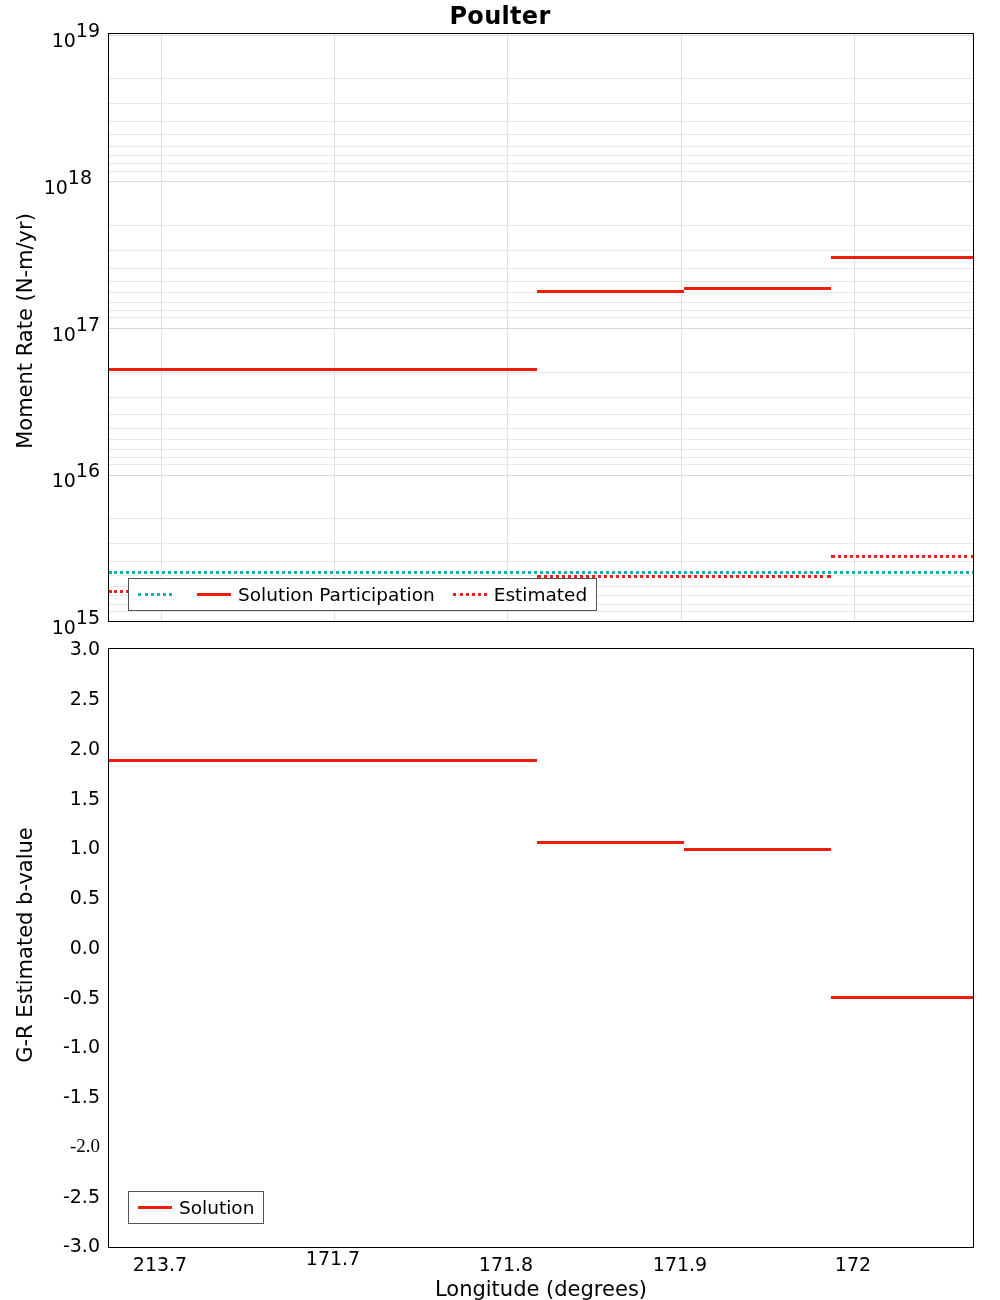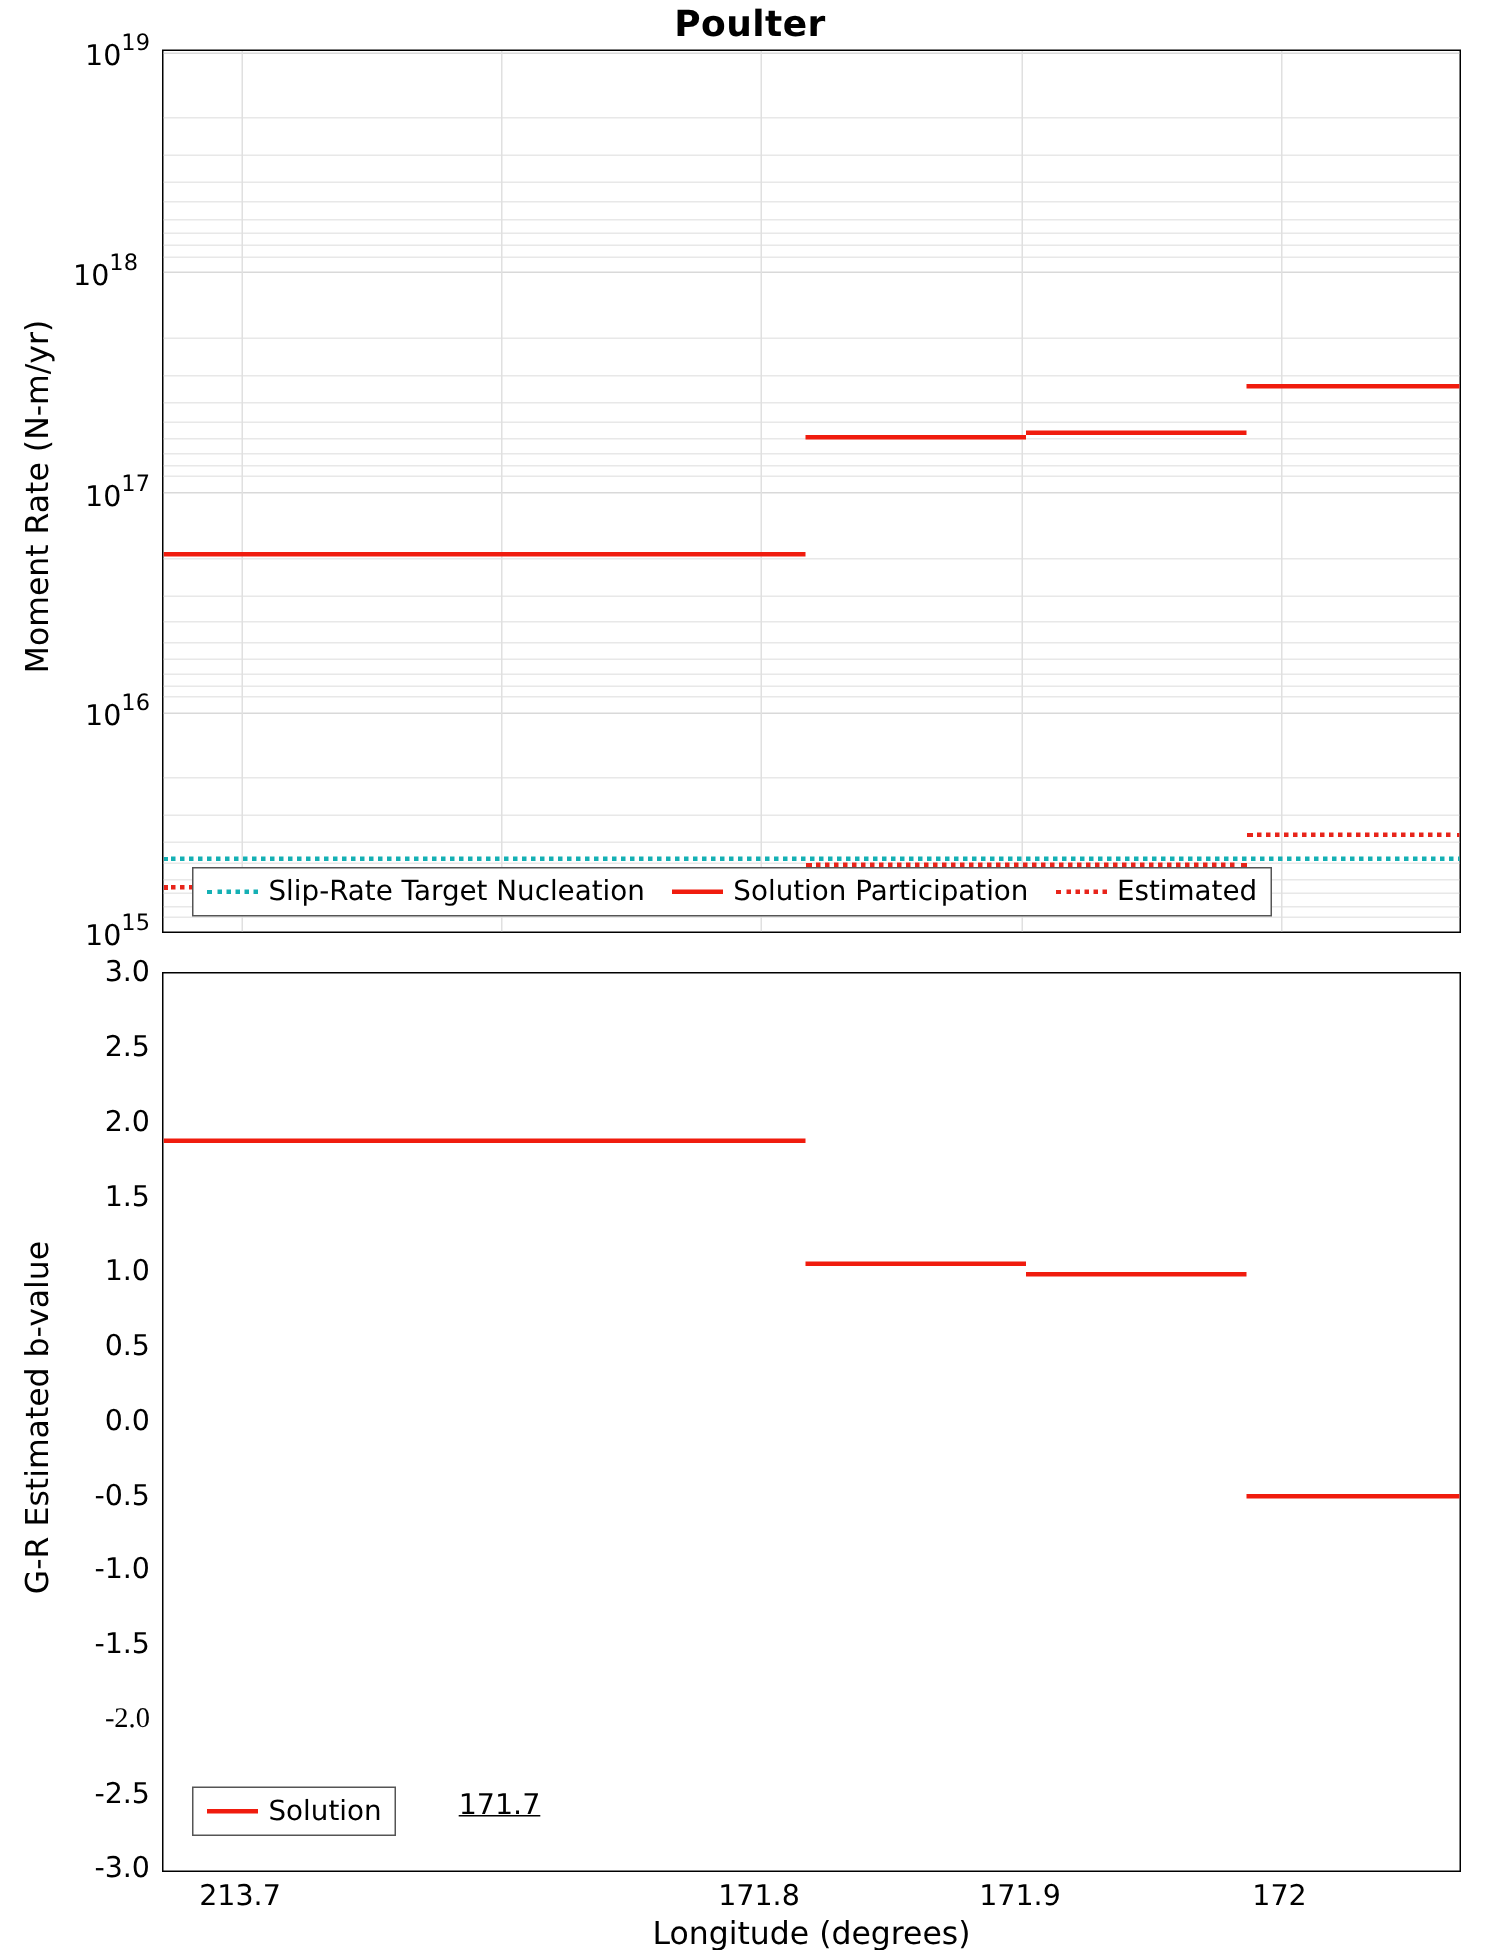--- a/index.html
+++ b/index.html
@@ -89,21 +89,21 @@
 
   
   .ylabel-txt {
     position: absolute;
     text-align: right;
     font-size: 19px;
     color: #000;
     white-space: nowrap;
   }
   .ylabel-sup {
-    font-size: 15px;
+    font-size: 19px;
     vertical-align: super;
     position: relative;
     top: -3px;
   }
   .xlabel-txt {
     position: absolute;
     text-align: center;
     font-size: 19px;
     color: #000;
     white-space: nowrap;
@@ -279,21 +279,20 @@
   <div class="ylabel-txt" style="left:20px; top:169px; width:72px;">10<span class="ylabel-sup">18</span></div>
   <div class="ylabel-txt" style="left:28px; top:316px; width:72px;">10<span class="ylabel-sup">17</span></div>
   <div class="ylabel-txt" style="left:28px; top:462px; width:72px;">10<span class="ylabel-sup">16</span></div>
   <div class="ylabel-txt" style="left:28px; top:609px; width:72px;">10<span class="ylabel-sup">15</span></div>
 
   <div class="axis-title-y" style="left:-135px; top:319px; width:320px;">Moment Rate (N-m/yr)</div>
 
   <div class="legend" id="legend-top">
     <div class="legend-entry">
       <span class="legend-swatch sw-dot-teal"></span>
-      <span class="legend-label">Slip-Rate Target Nucleation</span>
     </div>
     <div class="legend-entry">
       <span class="legend-swatch sw-solid"></span>
       <span class="legend-label">Solution Participation</span>
     </div>
     <div class="legend-entry">
       <span class="legend-swatch sw-dot-red"></span>
       <span class="legend-label">Estimated</span>
     </div>
   </div>
@@ -334,21 +333,21 @@
   <div class="ylabel-txt" style="left:28px; top:886px; width:72px;">0.5</div>
   <div class="ylabel-txt" style="left:28px; top:936px; width:72px;">0.0</div>
   <div class="ylabel-txt" style="left:28px; top:986px; width:72px;">-0.5</div>
   <div class="ylabel-txt" style="left:28px; top:1035px; width:72px;">-1.0</div>
   <div class="ylabel-txt" style="left:28px; top:1085px; width:72px;">-1.5</div>
   <div class="ylabel-txt" style="left:28px; top:1135px; width:72px;font-family:Liberation Serif, serif;">-2.0</div>
   <div class="ylabel-txt" style="left:28px; top:1185px; width:72px;">-2.5</div>
   <div class="ylabel-txt" style="left:28px; top:1234px; width:72px;">-3.0</div>
 
   <div class="xlabel-txt" style="left:100px; top:1253px; width:120px;">213.7</div>
-  <div class="xlabel-txt" style="left:273px; top:1192px; width:120px;text-decoration:underline;">171.7</div>
+  <div class="xlabel-txt" style="left:273px; top:1247px; width:120px;">171.7</div>
   <div class="xlabel-txt" style="left:446px; top:1253px; width:120px;">171.8</div>
   <div class="xlabel-txt" style="left:620px; top:1253px; width:120px;">171.9</div>
   <div class="xlabel-txt" style="left:793px; top:1253px; width:120px;">172</div>
 
   <div class="axis-title-y" style="left:-135px; top:933px; width:320px;">G-R Estimated b-value</div>
   <div class="axis-title-x" style="left:291px; top:1277px; width:500px;">Longitude (degrees)</div>
 
   <div class="legend" id="legend-bottom">
     <div class="legend-entry">
       <span class="legend-swatch sw-solid"></span>

